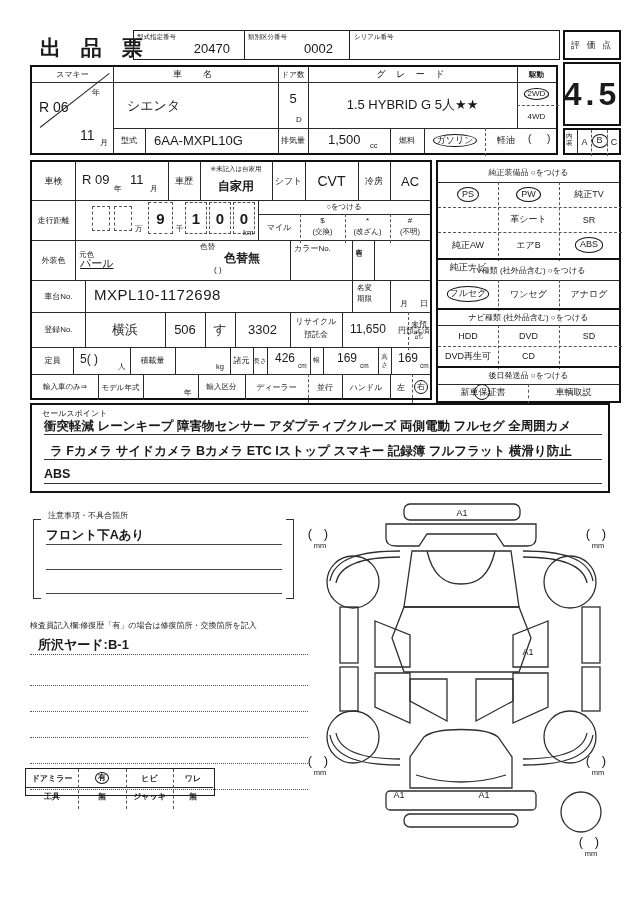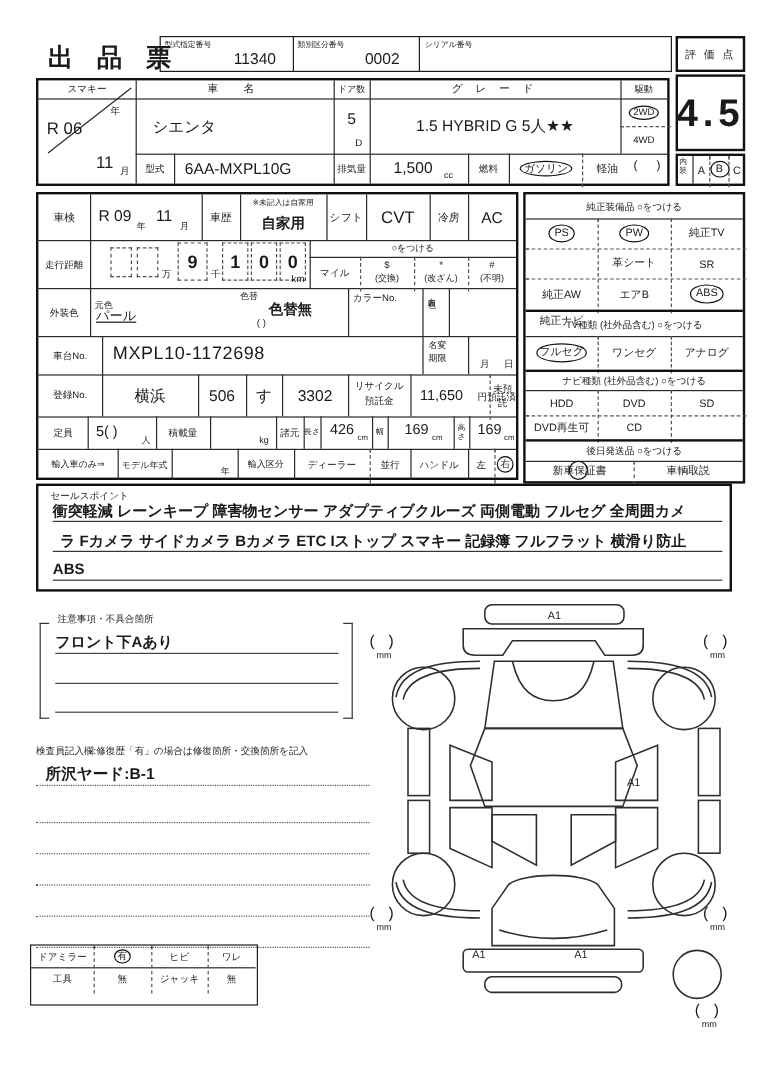--- a/index.html
+++ b/index.html
@@ -24,21 +24,21 @@
 </style>
 </head>
 <body>
 
 <div class="sheet">
 
   <div class="a s14 b" style="left:40px;top:34px;width:110px;letter-spacing:7px;font-size:21px;">出 品 票</div>
 
   <div class="a bx" style="left:133px;top:30px;width:112px;height:30px;">
     <span class="a s6" style="left:3px;top:2px;">型式指定番号</span>
-    <span class="a s13" style="right:14px;bottom:3px;">11340</span>
+    <span class="a s13" style="right:14px;bottom:3px;">20470</span>
   </div>
   <div class="a bx" style="left:245px;top:30px;width:105px;height:30px;border-left:none;">
     <span class="a s6" style="left:3px;top:2px;">類別区分番号</span>
     <span class="a s13" style="right:16px;bottom:3px;">0002</span>
   </div>
   <div class="a bx" style="left:350px;top:30px;width:210px;height:30px;border-left:none;">
     <span class="a s6" style="left:4px;top:2px;">シリアル番号</span>
   </div>
 
   <div class="a bx2 ct s9" style="left:563px;top:30px;width:58px;height:30px;letter-spacing:2px;">評 価 点</div>
@@ -66,21 +66,21 @@
     <span class="hl dsh" style="left:485px;top:38px;width:39px;"></span>
     <span class="vl" style="left:113px;top:61px;height:25px;"></span>
     <span class="vl" style="left:358px;top:61px;height:25px;"></span>
     <span class="vl" style="left:392px;top:61px;height:25px;"></span>
     <span class="vl dsh" style="left:453px;top:61px;height:25px;"></span>
 
     <span class="a s8 ct" style="left:0;top:0;width:81px;height:15px;">スマキー</span>
     <span class="a s9 ct" style="left:81px;top:0;width:165px;height:15px;letter-spacing:6px;">車　名</span>
     <span class="a s7 ct" style="left:246px;top:0;width:30px;height:15px;">ドア数</span>
     <span class="a s9 ct" style="left:276px;top:0;width:209px;height:15px;letter-spacing:4px;">グ レ ー ド</span>
-    <span class="a s7 ct" style="left:485px;top:0;width:39px;height:15px;">駆動</span>
+    <span class="a s7 ct" style="left:485px;top:0;width:39px;height:15px;font-weight:bold;">駆動</span>
 
     <span class="hl" style="left:8px;top:60px;width:88px;transform:rotate(-38deg);transform-origin:left;"></span>
     <span class="a s8" style="left:60px;top:20px;">年</span>
     <span class="a s14" style="left:7px;top:32px;">R 06</span>
     <span class="a s14" style="left:48px;top:60px;">11</span>
     <span class="a s8" style="left:68px;top:70px;">月</span>
 
     <span class="a s13" style="left:95px;top:30px;">シエンタ</span>
 
     <span class="a s13 ct" style="left:246px;top:20px;width:30px;height:22px;">5</span>
@@ -323,21 +323,21 @@
 
   <span class="a s8" style="left:30px;top:620px;">検査員記入欄:修復歴「有」の場合は修復箇所・交換箇所を記入</span>
   <span class="a b" style="left:38px;top:636px;font-size:13px;">所沢ヤード:B-1</span>
   <span class="a dot" style="left:30px;top:640px;width:278px;height:15px;"></span>
   <span class="a dot" style="left:30px;top:671px;width:278px;height:15px;"></span>
   <span class="a dot" style="left:30px;top:697px;width:278px;height:15px;"></span>
   <span class="a dot" style="left:30px;top:723px;width:278px;height:15px;"></span>
   <span class="a dot" style="left:30px;top:749px;width:278px;height:15px;"></span>
   <span class="a dot" style="left:30px;top:775px;width:278px;height:15px;"></span>
 
-  <div class="a bx" style="left:25px;top:787px;width:190px;height:51px;">
+  <div class="a bx" style="left:25px;top:768px;width:190px;height:28px;font-weight:bold;">
     <span class="hl" style="left:0;top:18px;width:187px;"></span>
     <span class="vl dsh" style="left:52px;top:0;height:37px;"></span>
     <span class="vl dsh" style="left:100px;top:0;height:37px;"></span>
     <span class="vl dsh" style="left:147px;top:0;height:37px;"></span>
     <span class="a s8 ct" style="left:0;top:0;width:52px;height:18px;">ドアミラー</span>
     <span class="a ct" style="left:52px;top:0;width:48px;height:18px;">
         <i class="circ s8" style="font-style:normal;padding:0 2px;">有</i>
       </span>
     <span class="a s8 ct" style="left:100px;top:0;width:47px;height:18px;">ヒビ</span>
     <span class="a s8 ct" style="left:147px;top:0;width:40px;height:18px;">ワレ</span>

